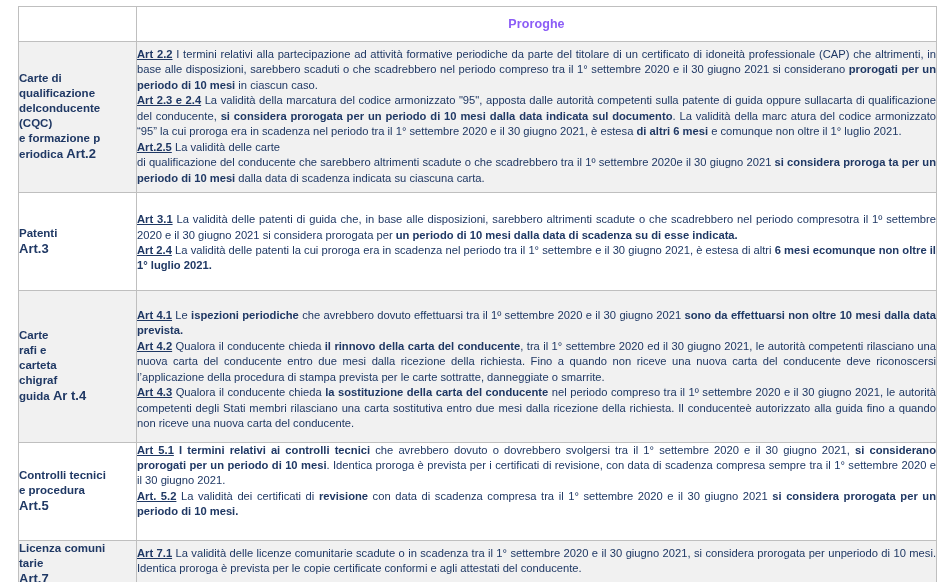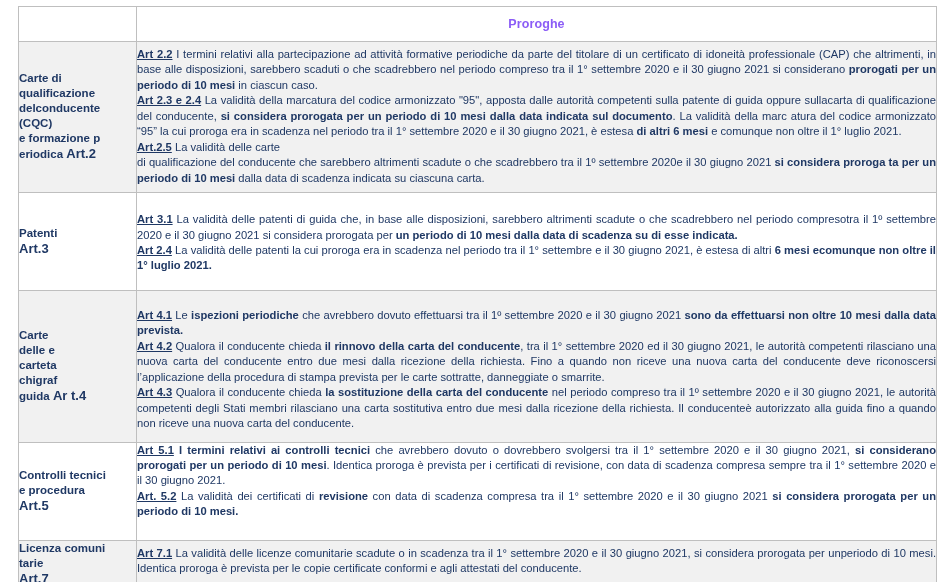--- a/index.html
+++ b/index.html
@@ -126,21 +126,21 @@
           </td>
         </tr>
         <tr class="plain r-patenti">
           <td class="label-cell"><span>Patenti</span><br><span class="art">Art.3</span></td>
           <td class="body-cell">
             <p><span class="art-ref">Art 3.1</span><span> La validità delle patenti di guida che, in base alle disposizioni, sarebbero altrimenti scadute o che scadrebbero nel periodo compresotra il 1º settembre 2020 e il 30 giugno 2021 si considera prorogata per </span><span class="bold">un periodo di 10 mesi dalla data di scadenza su di esse indicata.</span></p>
             <p><span class="art-ref">Art 2.4</span><span> La validità delle patenti la cui proroga era in scadenza nel periodo tra il 1° settembre e il 30 giugno 2021, è estesa di altri </span><span class="bold">6 mesi ecomunque non oltre il 1° luglio 2021.</span></p>
           </td>
         </tr>
         <tr class="shaded r-tacho">
-          <td class="label-cell"><span>Carte</span><br><span>delle e</span><br><span>carteta</span><br><span>chigraf</span><br><span>guida </span><span class="art">Ar t.4</span></td>
+          <td class="label-cell"><span>Carte</span><br><span>rafi e</span><br><span>carteta</span><br><span>chigraf</span><br><span>guida </span><span class="art">Ar t.4</span></td>
           <td class="body-cell">
             <p><span class="art-ref">Art  4.1</span><span> Le </span><span class="bold">ispezioni  periodiche</span><span> che avrebbero dovuto effettuarsi tra il 1º settembre 2020 e il 30 giugno 2021 </span><span class="bold">sono da effettuarsi non oltre 10 mesi dalla data prevista.</span></p>
             <p><span class="art-ref">Art 4.2</span><span> Qualora il conducente chieda </span><span class="bold">il rinnovo della carta del conducente</span><span>, tra il 1° settembre 2020 ed il 30 giugno 2021, le autorità competenti rilasciano una nuova carta del conducente entro due mesi dalla ricezione della richiesta. Fino a quando non riceve una nuova carta del conducente deve riconoscersi l’applicazione della procedura di stampa prevista per le carte sottratte, danneggiate o smarrite.</span></p>
             <p><span class="art-ref">Art 4.3</span><span> Qualora il conducente chieda </span><span class="bold">la sostituzione della carta del conducente</span><span> nel periodo compreso tra il 1º settembre 2020 e il 30 giugno 2021,     le autorità competenti degli Stati membri rilasciano una carta sostitutiva entro due mesi dalla ricezione della richiesta. Il conducenteè autorizzato alla guida fino a quando non riceve una nuova carta del conducente.</span></p>
           </td>
         </tr>
         <tr class="plain r-controlli">
           <td class="label-cell"><span>Controlli tecnici</span><br><span>e procedura</span><br><span class="art">Art.5</span></td>
           <td class="body-cell">
             <p><span class="art-ref">Art 5.1</span><span> </span><span class="bold">I termini relativi ai controlli tecnici</span><span> che avrebbero dovuto o dovrebbero svolgersi tra il 1° settembre 2020 e il 30 giugno 2021, </span><span class="bold">si considerano prorogati per un periodo di 10 mesi</span><span>. Identica proroga è prevista per i certificati di revisione, con data di scadenza compresa sempre tra il 1° settembre 2020 e il 30 giugno 2021.</span></p>

